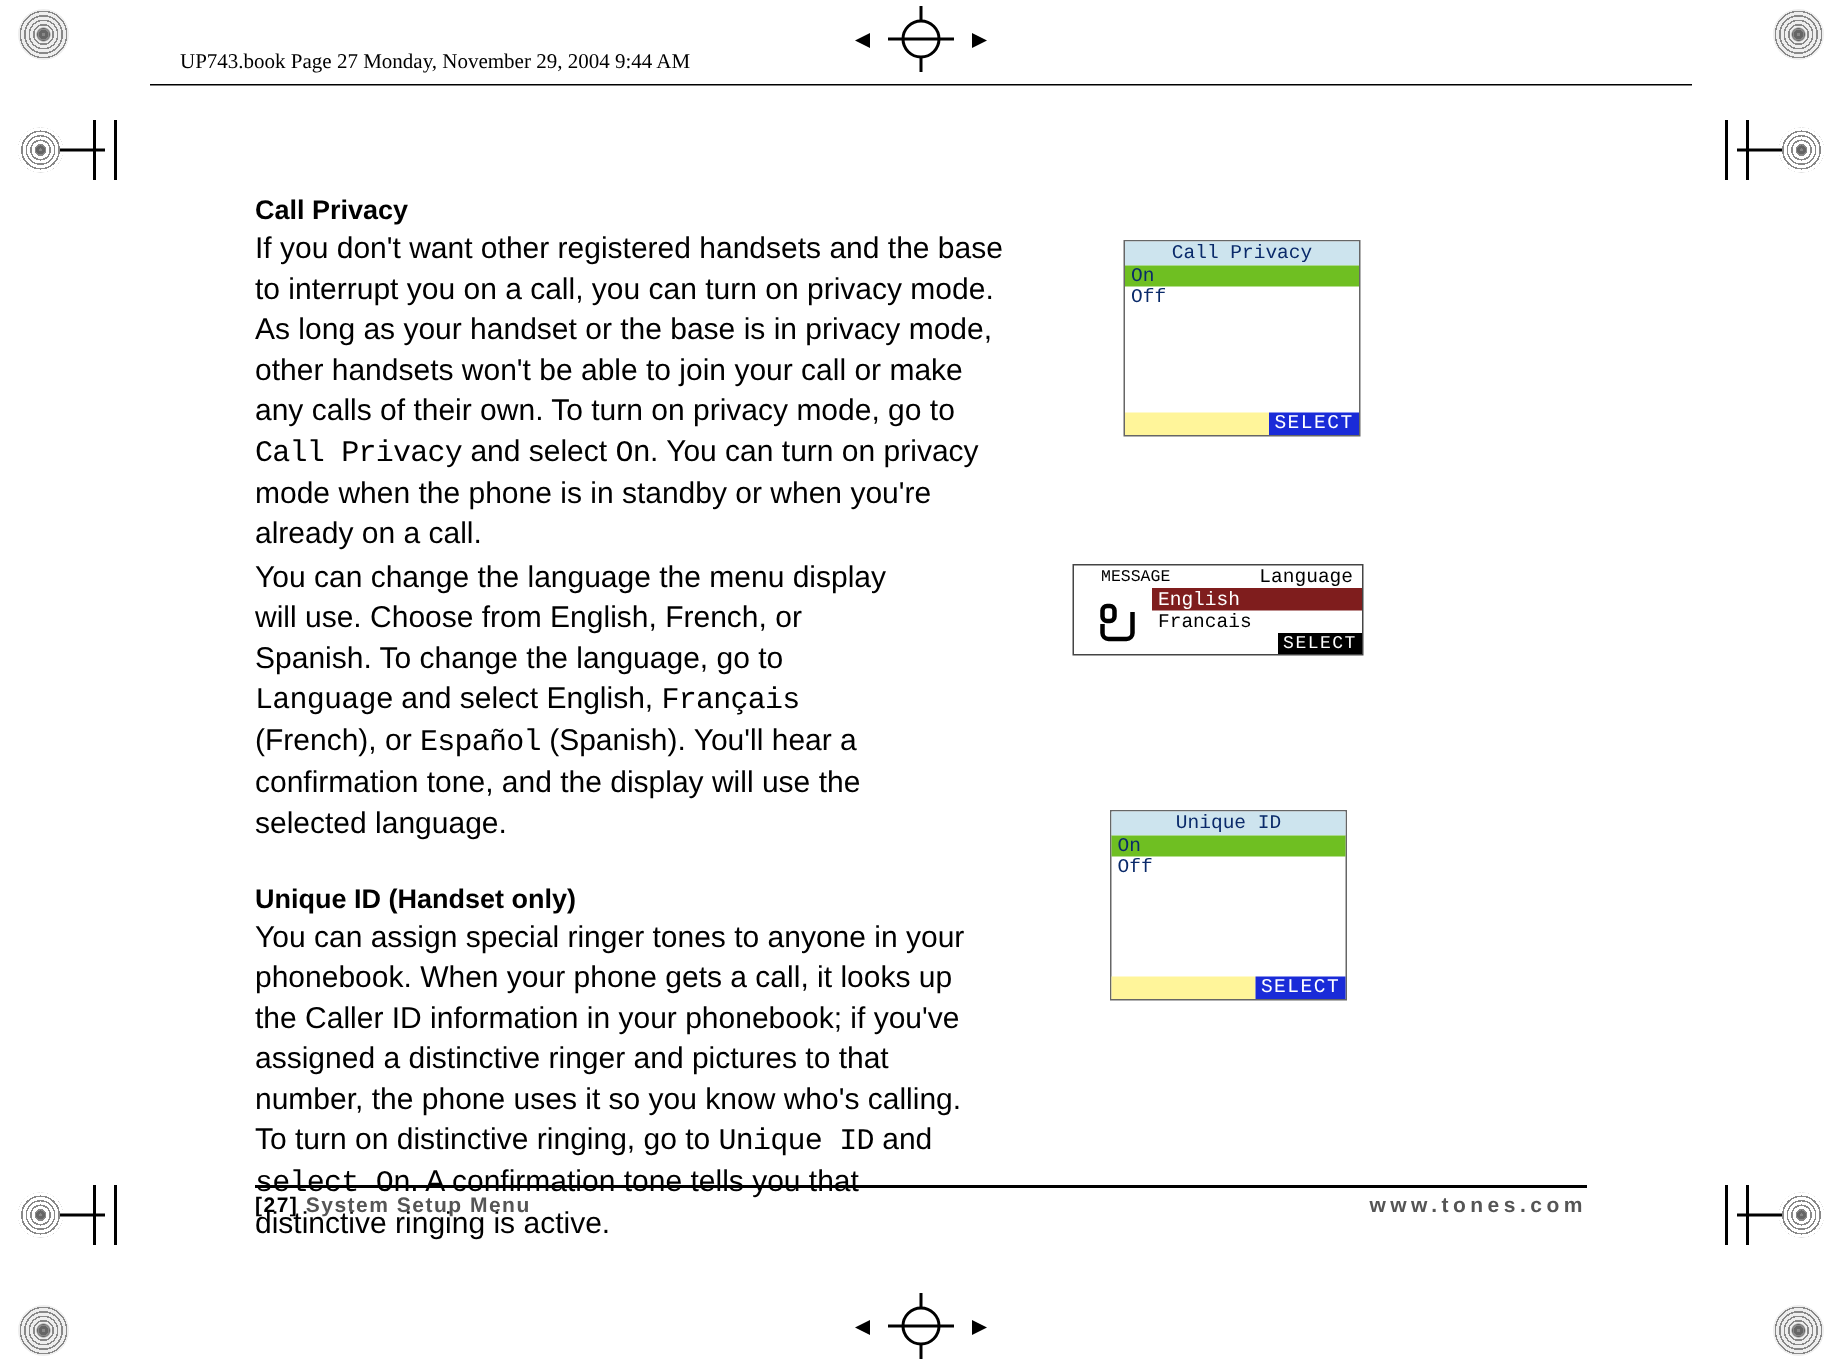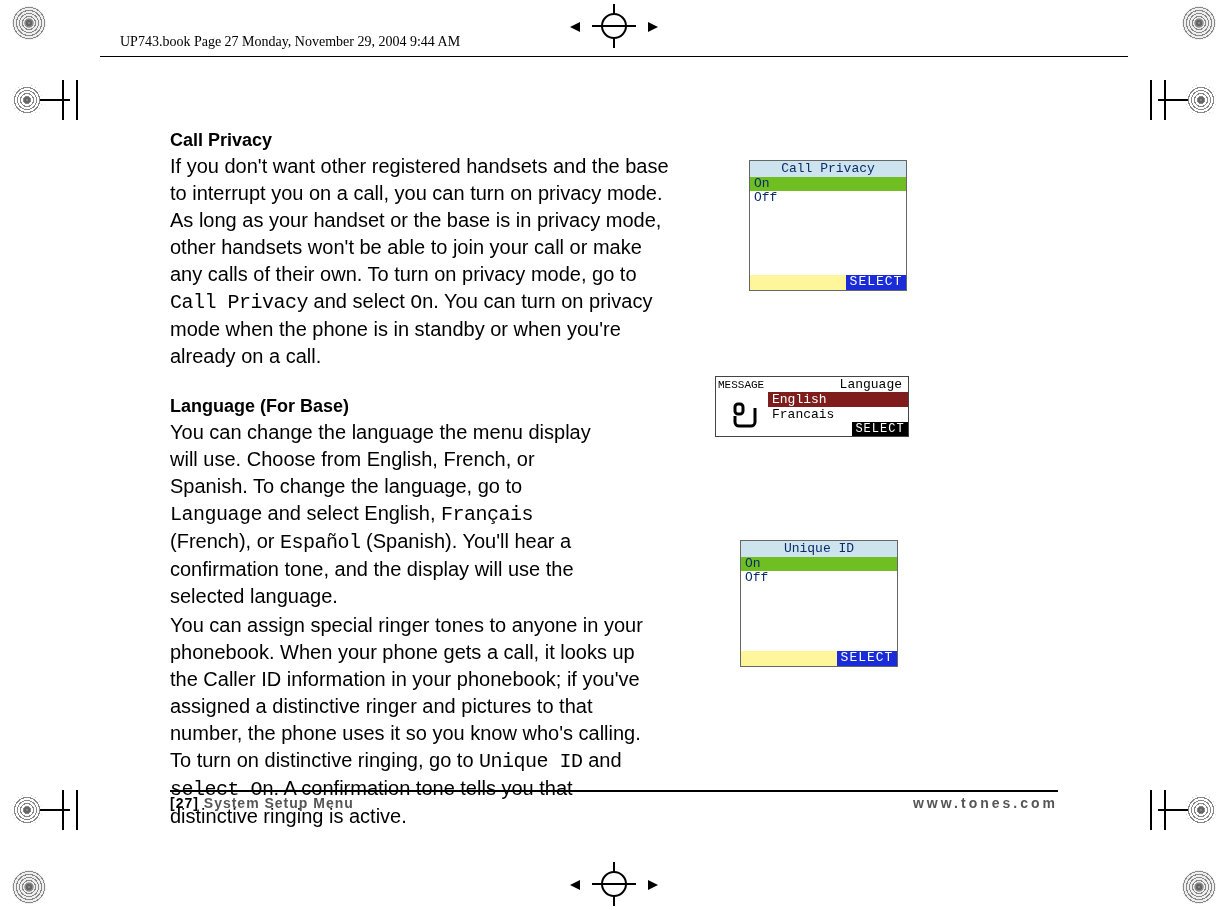--- a/index.html
+++ b/index.html
@@ -202,20 +202,21 @@
     background: #fff;
     border: 1px solid #444;
   }
   .phone-lang .toprow {
     display: flex;
     align-items: center;
   }
   .phone-lang .msglabel {
     font-size: 11px;
     padding: 1px 2px;
+    margin-left: 16px;
   }
   .phone-lang .lang-title {
     flex: 1;
     text-align: right;
     padding-right: 6px;
   }
   .phone-lang .body {
     display: flex;
   }
   .phone-lang .iconcol {
@@ -300,25 +301,25 @@
 <div class="page-header">UP743.book  Page 27  Monday, November 29, 2004  9:44 AM</div>
 <div class="hrule-top"></div>
 
 <div class="content">
 
   <div class="section-title">Call Privacy</div>
   <p class="para narrow1">
     <span>If you don't want other registered handsets and the base to interrupt you on a call, you can turn on privacy mode. As long as your handset or the base is in privacy mode, other handsets won't be able to join your call or make any calls of their own. To turn on privacy mode, go to </span><span class="mono">Call Privacy</span><span> and select </span><span class="mono">On</span><span>. You can turn on privacy mode when the phone is in standby or when you're already on a call.</span>
   </p>
 
-  <div class="section-title">Language (For Base)</div>
   <p class="para narrow2">
     <span>You can change the language the menu display will use. Choose from English, French, or Spanish. To change the language, go to </span><span class="mono">Language</span><span> and select English, </span><span class="mono">Français</span><span> (French), or </span><span class="mono">Español</span><span> (Spanish). You'll hear a confirmation tone, and the display will use the selected language.</span>
   </p>
 
+  <div class="section-title">Unique ID (Handset only)</div>
   <p class="para narrow3">
     <span>You can assign special ringer tones to anyone in your phonebook. When your phone gets a call, it looks up the Caller ID information in your phonebook; if you've assigned a distinctive ringer and pictures to that number, the phone uses it so you know who's calling. To turn on distinctive ringing, go to </span><span class="mono">Unique ID</span><span> and </span><span class="mono">select On</span><span>. A confirmation tone tells you that distinctive ringing is active.</span>
   </p>
 </div>
 
 <div class="phone phone-callpriv">
   <div class="titlebar">Call Privacy</div>
   <div class="row sel">On</div>
   <div class="row plain">Off</div>
   <div class="spacer"></div>

